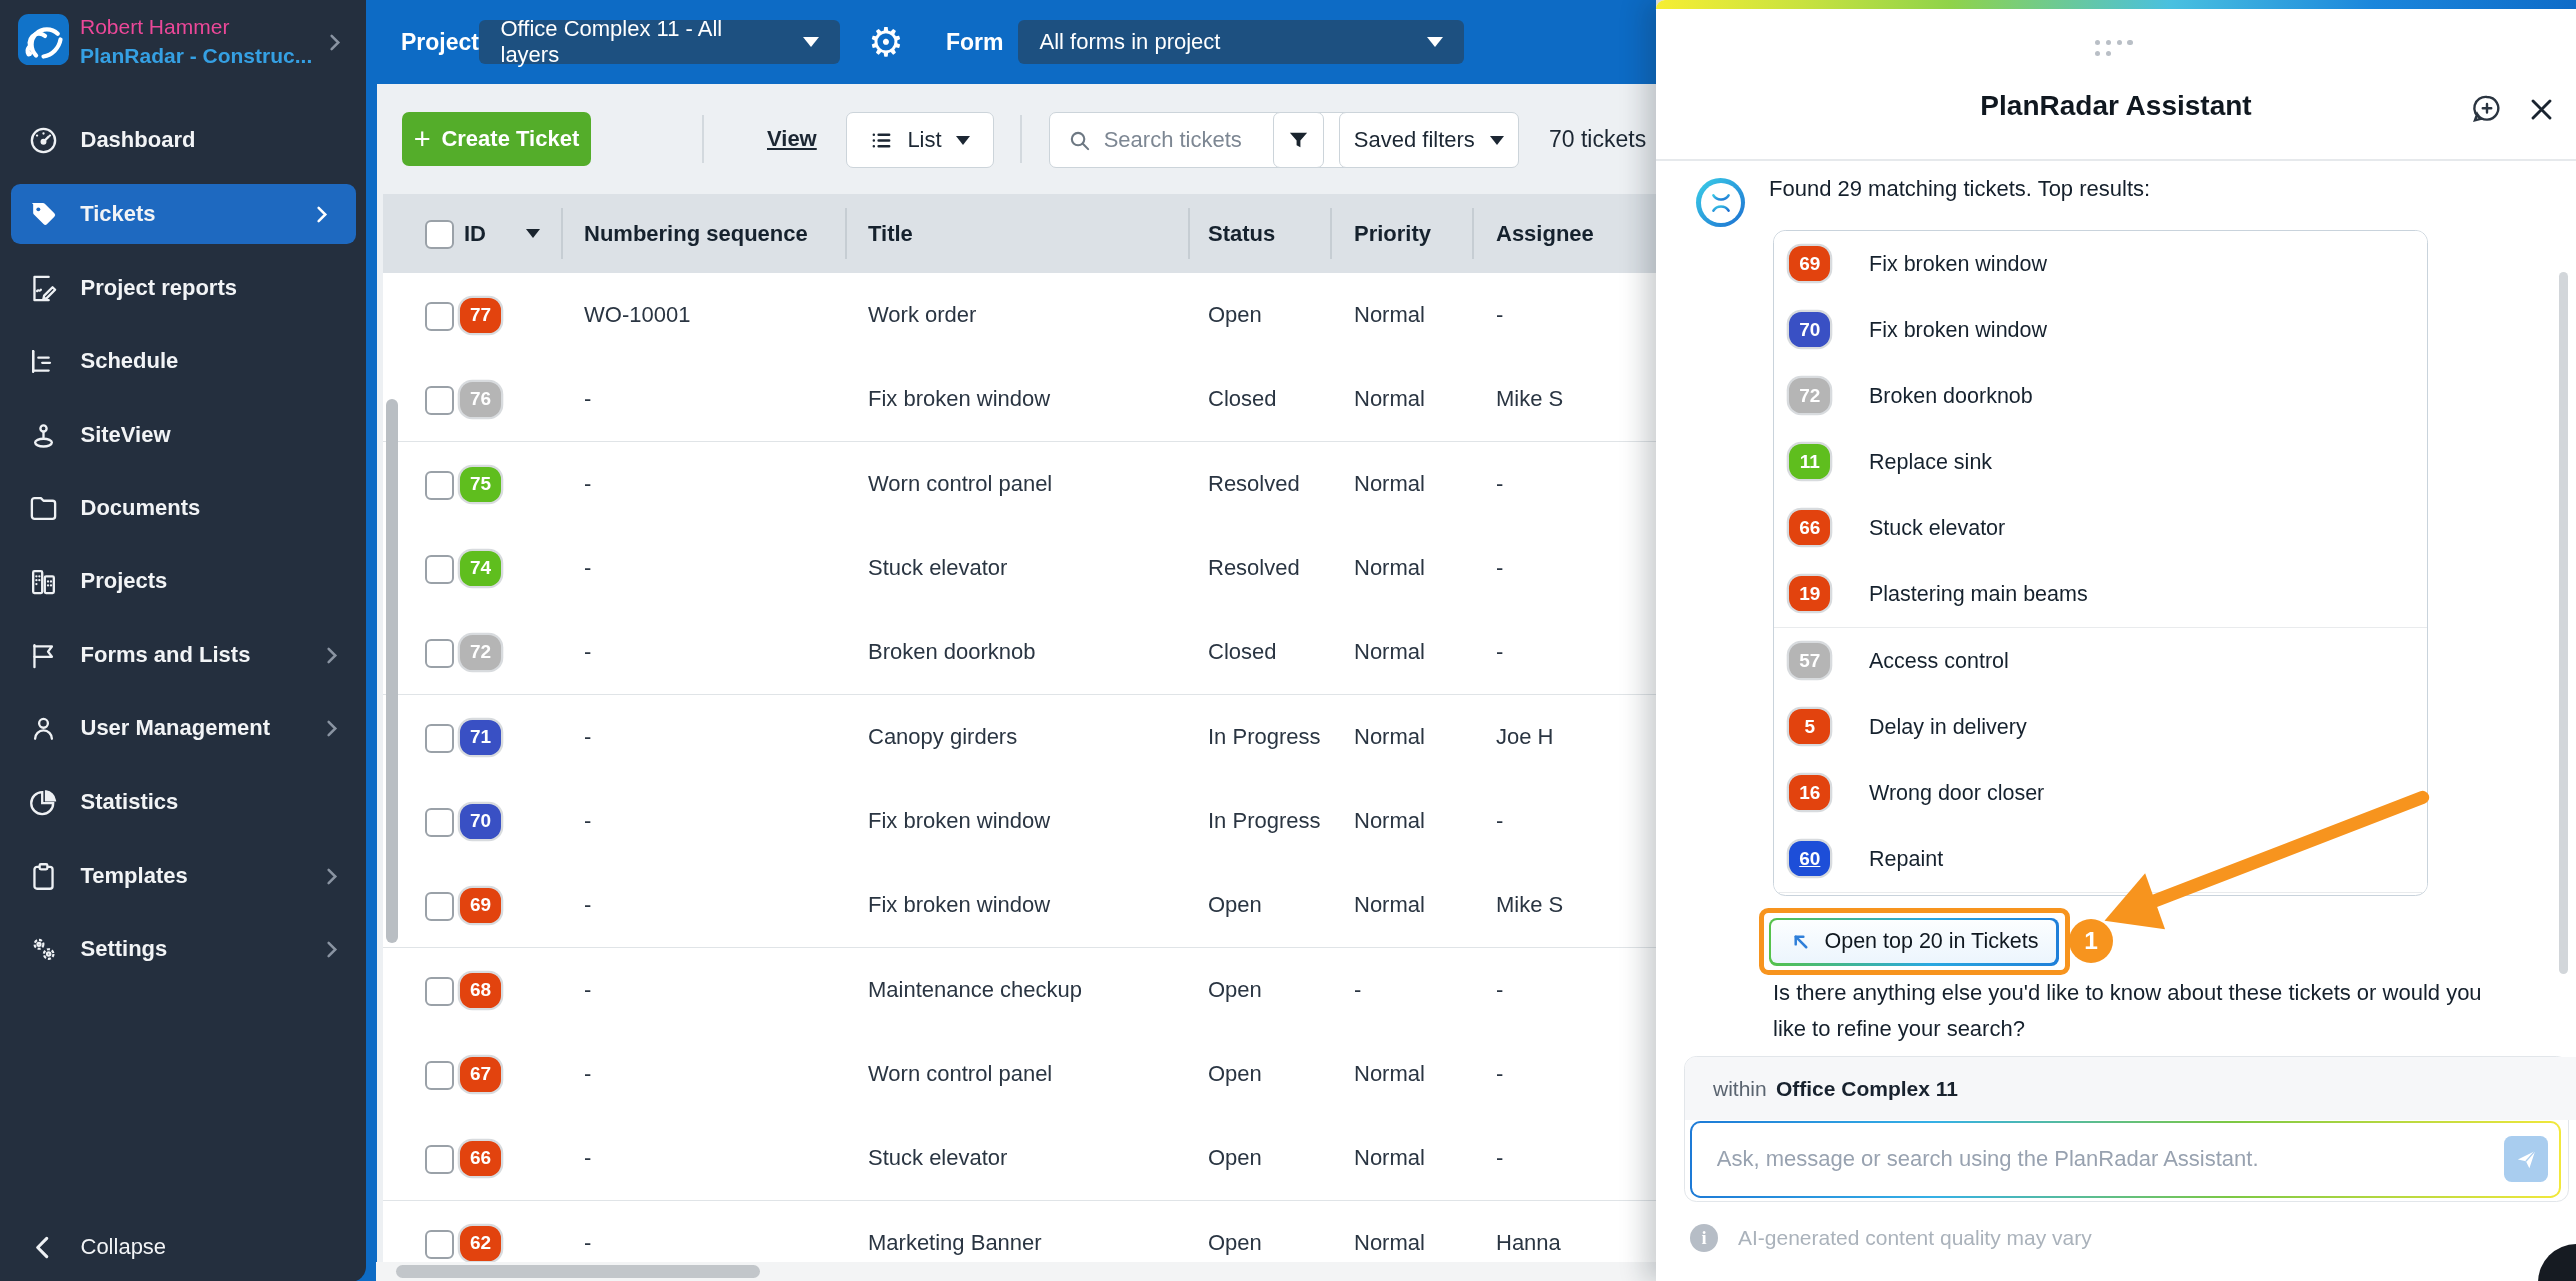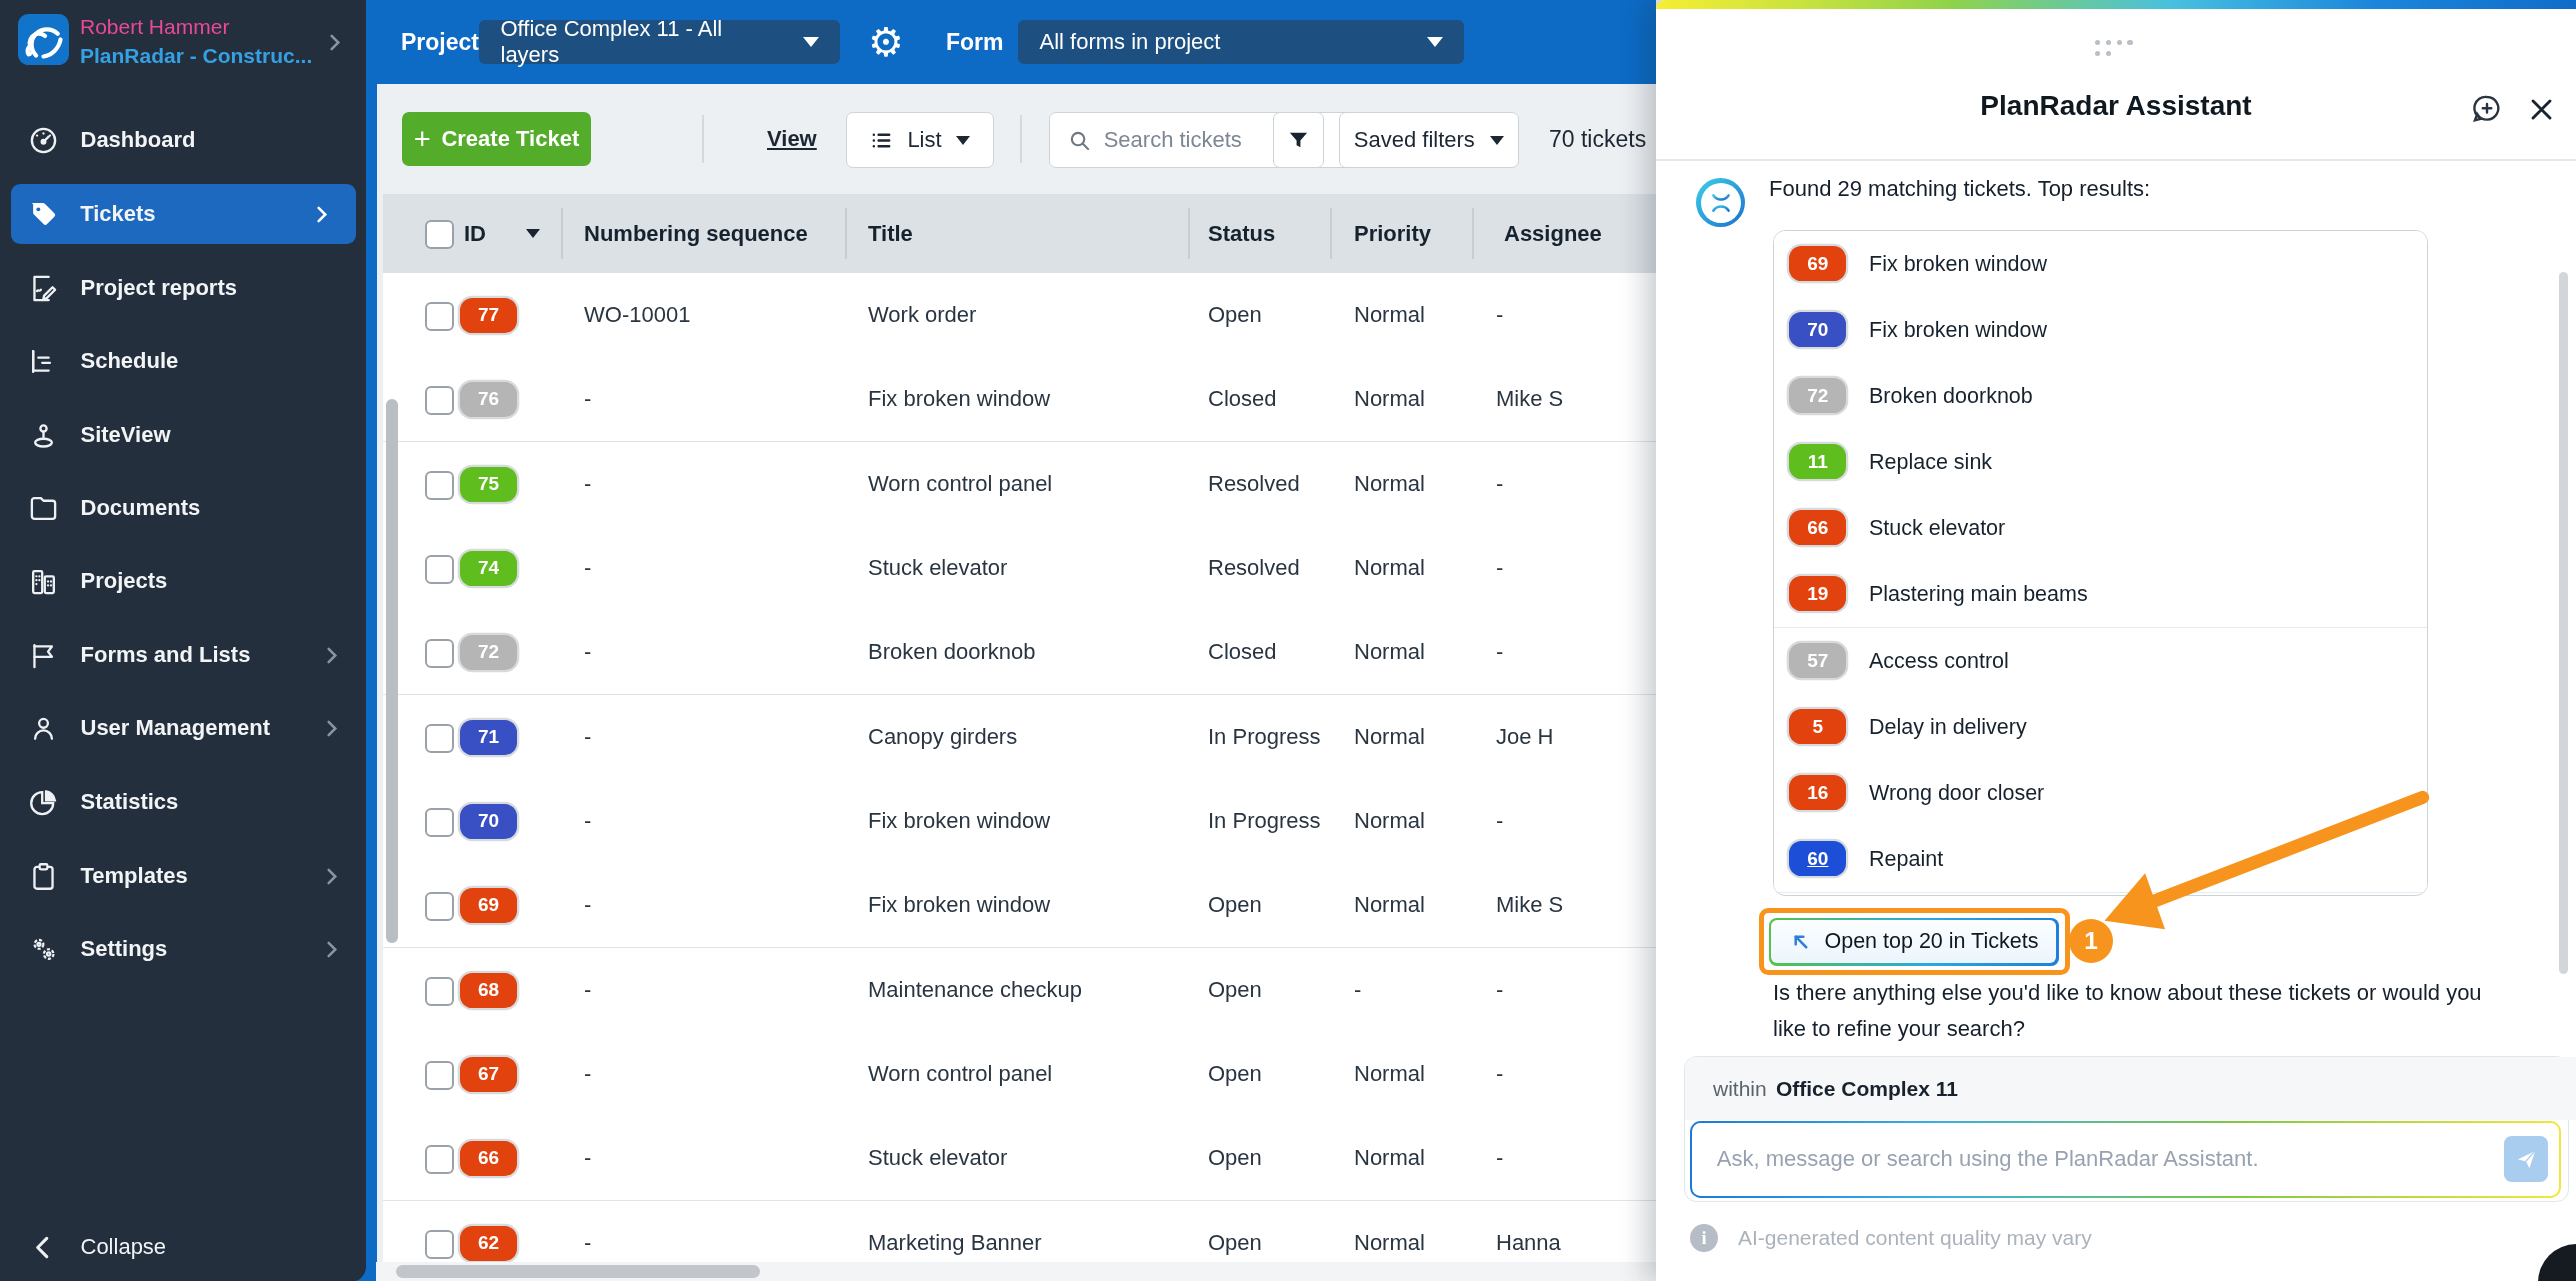--- a/index.html
+++ b/index.html
@@ -31,21 +31,21 @@
         justify-content:center;color:#1c2733;font-size:22px;}
   .vline{width:1.5px;background:#d3d9de;}
   
   .thead{left:383px;top:194px;width:1273px;height:79px;background:#dce1e6;color:#16222e;
          font-size:22px;font-weight:bold;}
   .thead .cdiv{position:absolute;top:14px;height:51px;width:1.5px;background:#c6cdd3;}
   .tbody{left:383px;top:273px;width:1273px;height:989px;background:#fff;overflow:hidden;}
   .trow{position:absolute;left:0;width:1273px;height:84px;border-bottom:1.5px solid #e0e4e7;background:#fff;}
   .cell{position:absolute;top:0;height:84px;line-height:84px;font-size:22px;color:#2a3542;white-space:nowrap;}
   .cb{position:absolute;width:24.5px;height:24.5px;background:#fff;border:2.3px solid #9aa1a8;border-radius:6.1px;}
-  .badge{position:absolute;width:57px;height:35px;border-radius:12.3px;color:#fff;font-size:19px;font-weight:bold;
+  .badge{position:absolute;width:41px;height:35px;border-radius:12.3px;color:#fff;font-size:19px;font-weight:bold;
          display:flex;align-items:center;justify-content:center;box-shadow:0 0 0 2.3px #d8dbde;}
   .scroll-v{left:386px;top:399px;width:11.5px;height:544px;background:#b9bec3;border-radius:6.1px;}
   .hsb-track{left:376px;top:1262px;width:1280px;height:20px;background:#f3f4f5;}
   .hsb-thumb{left:396px;top:1265px;width:364px;height:13px;background:#c2c6ca;border-radius:7px;}
   
   .panel{left:1656px;top:0;width:920px;height:1282px;background:#fff;
          border-top-left-radius:9.2px;box-shadow:-10.7px 0 26px rgba(20,30,40,.22);}
   .grad-top{left:0;top:0;width:920px;height:9.2px;border-top-left-radius:9.2px;
     background:linear-gradient(90deg,#f6ee33 0%,#c8e23f 16%,#8fd34a 32%,#49c0e0 56%,#1b86dc 78%,#0f6cc8 100%);}
   .dots{left:439px;top:40px;width:43px;display:flex;flex-wrap:wrap;gap:5.4px;}
@@ -314,21 +314,21 @@
     <div class="abs caret" style="left:143px;top:35px;border-top-color:#1a242e;border-left-width:7px;border-right-width:7px;border-top-width:9.2px;"></div>
     <div class="cdiv" style="left:178px;"></div>
     <div class="abs" style="left:201px;top:0;height:79px;line-height:79px;">Numbering sequence</div>
     <div class="cdiv" style="left:462px;"></div>
     <div class="abs" style="left:485px;top:0;height:79px;line-height:79px;">Title</div>
     <div class="cdiv" style="left:805px;"></div>
     <div class="abs" style="left:825px;top:0;height:79px;line-height:79px;">Status</div>
     <div class="cdiv" style="left:947px;"></div>
     <div class="abs" style="left:971px;top:0;height:79px;line-height:79px;">Priority</div>
     <div class="cdiv" style="left:1089px;"></div>
-    <div class="abs" style="left:1113px;top:0;height:67px;line-height:79px;margin-left:8px;">Assignee</div>
+    <div class="abs" style="left:1113px;top:0;height:67px;line-height:79px;">Assignee</div>
   </div>
 
   <div class="abs tbody" id="table-rows">
       <div class="trow" style="top: 0px;">
       <div class="cb" style="left:42px;top:29px;"></div>
       <div class="badge" style="left: 77px; top: 24.5px; background: rgb(226, 67, 14);">77</div>
       <div class="cell" style="left:201px;">WO-10001</div>
       <div class="cell" style="left:485px;">Work order</div>
       <div class="cell" style="left:825px;">Open</div>
       <div class="cell" style="left:971px;">Normal</div>

